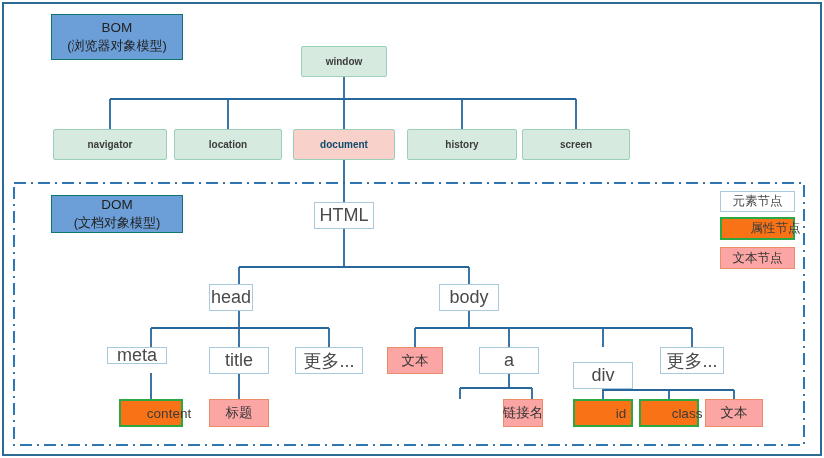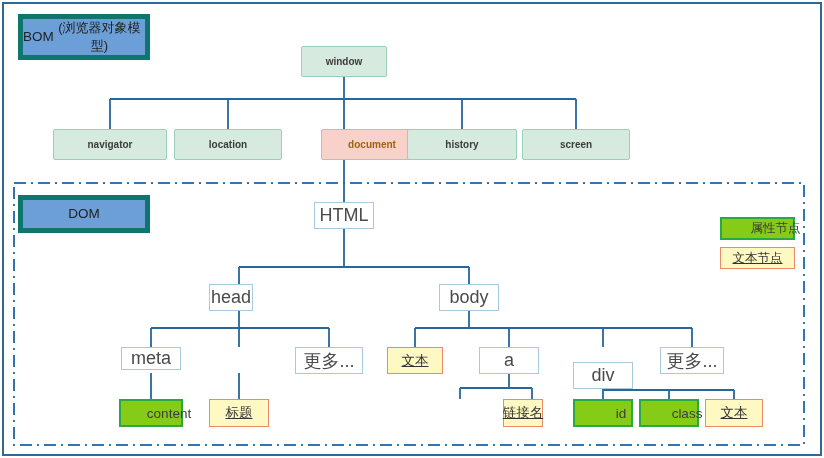--- a/index.html
+++ b/index.html
@@ -2,31 +2,31 @@
 <html><head>
 <meta charset="utf-8">
 <style>
   html,body{margin:0;padding:0;background:#ffffff;}
   body{width:824px;height:458px;position:relative;font-family:"Liberation Sans","DejaVu Sans",sans-serif;}
   .canvas{position:absolute;left:2px;top:2px;width:816px;height:450px;border:2px solid #2E6A96;background:#ffffff;}
   .wires{position:absolute;left:0;top:0;width:820px;height:454px;pointer-events:none;}
   .node{position:absolute;display:flex;align-items:center;justify-content:center;box-sizing:border-box;text-align:center;white-space:nowrap;}
   
   .obj{background:#D6EADF;border:1.5px solid #9BCFB7;border-radius:2px;font-weight:bold;font-size:10px;color:#3C3C3C;}
-  .obj.highlight{background:#F8D2CA;color:#a16207;margin-left:28px;}
+  .obj.highlight{background:#F8D2CA;color:#0c4a6e;}
   
   .elem{background:#ffffff;border:1px solid #A9C9DD;color:#4A4A4A;font-size:18px;}
   
-  .attr{background:#84cc16;border:2px solid #29A843;color:#3C3C3C;font-size:13.5px;padding-left:36px;}
+  .attr{background:#f97316;border:2px solid #29A843;color:#3C3C3C;font-size:13.5px;padding-left:36px;}
   
-  .txt{background:#fef9c3;border:1px solid #EA8C69;color:#343434;font-size:13.5px;text-decoration:underline;}
+  .txt{background:#fca5a5;border:1px solid #EA8C69;color:#343434;font-size:13.5px;}
   
-  .label-box{position:absolute;background:#6C9FD8;border:5px solid #0f766e;box-sizing:border-box;
-             display:flex;flex-direction:row;align-items:center;justify-content:center;
-             color:#222222;font-size:13px;line-height:1.35;text-align:center;}
+  .label-box{position:absolute;background:#6C9FD8;border:1px solid #0f766e;box-sizing:border-box;
+             display:flex;flex-direction:column;align-items:center;justify-content:center;
+             color:#222222;font-size:13px;line-height:1.35;text-align:center;margin-left:33px;}
   .label-box .t{font-size:13.5px;}
   
   .legend-item{font-size:12.5px;}
 </style>
 </head>
 <body>
 
 <div class="canvas">
 
   <svg class="wires" viewBox="0 0 820 454">
@@ -45,43 +45,46 @@
       M599,369 V395 M599,386 H730 M665,386 V395 M730,386 V395"></path>
   </svg>
 
   <div class="label-box" style="left:14px;top:10px;width:132px;height:46px">
     <div class="t">BOM</div>
     <div>(浏览器对象模型)</div>
   </div>
 
   <div class="label-box" style="left:14px;top:191px;width:132px;height:38px">
     <div class="t">DOM</div>
+    <div>(文档对象模型)</div>
   </div>
 
   <div class="node obj" style="left:297px;top:42px;width:86px;height:31px">window</div>
   <div class="node obj" style="left:49px;top:125px;width:114px;height:31px">navigator</div>
   <div class="node obj" style="left:170px;top:125px;width:108px;height:31px">location</div>
   <div class="node obj highlight" style="left:289px;top:125px;width:102px;height:31px">document</div>
   <div class="node obj" style="left:518px;top:125px;width:108px;height:31px">screen</div>
   <div class="node obj" style="left:403px;top:125px;width:110px;height:31px">history</div>
 
   <div class="node elem" style="left:310px;top:198px;width:60px;height:27px">HTML</div>
   <div class="node elem" style="left:205px;top:280px;width:44px;height:27px">head</div>
   <div class="node elem" style="left:435px;top:280px;width:60px;height:27px">body</div>
 
-  <div class="node elem" style="left:117px;top:343px;width:60px;height:23px">meta</div>
+  <div class="node elem" style="left:103px;top:343px;width:60px;height:17px">meta</div>
+  <div class="node elem" style="left:205px;top:343px;width:60px;height:27px">title</div>
   <div class="node elem" style="left:291px;top:343px;width:68px;height:27px">更多...</div>
   <div class="node txt" style="left:383px;top:343px;width:56px;height:27px">文本</div>
   <div class="node elem" style="left:475px;top:343px;width:60px;height:27px">a</div>
   <div class="node elem" style="left:569px;top:358px;width:60px;height:27px">div</div>
   <div class="node elem" style="left:656px;top:343px;width:64px;height:27px">更多...</div>
 
   <div class="node attr" style="left:115px;top:395px;width:64px;height:28px">content</div>
   <div class="node txt" style="left:205px;top:395px;width:60px;height:28px">标题</div>
   <div class="node txt" style="left:499px;top:395px;width:40px;height:28px">链接名</div>
   <div class="node attr" style="left:569px;top:395px;width:60px;height:28px">id</div>
   <div class="node attr" style="left:635px;top:395px;width:60px;height:28px">class</div>
   <div class="node txt" style="left:701px;top:395px;width:58px;height:28px">文本</div>
 
+  <div class="node elem legend-item" style="left:716px;top:187px;width:75px;height:21px">元素节点</div>
   <div class="node attr legend-item" style="left:716px;top:213px;width:75px;height:23px">属性节点</div>
   <div class="node txt  legend-item" style="left:716px;top:243px;width:75px;height:22px">文本节点</div>
 
 </div>
 
 </body></html>

